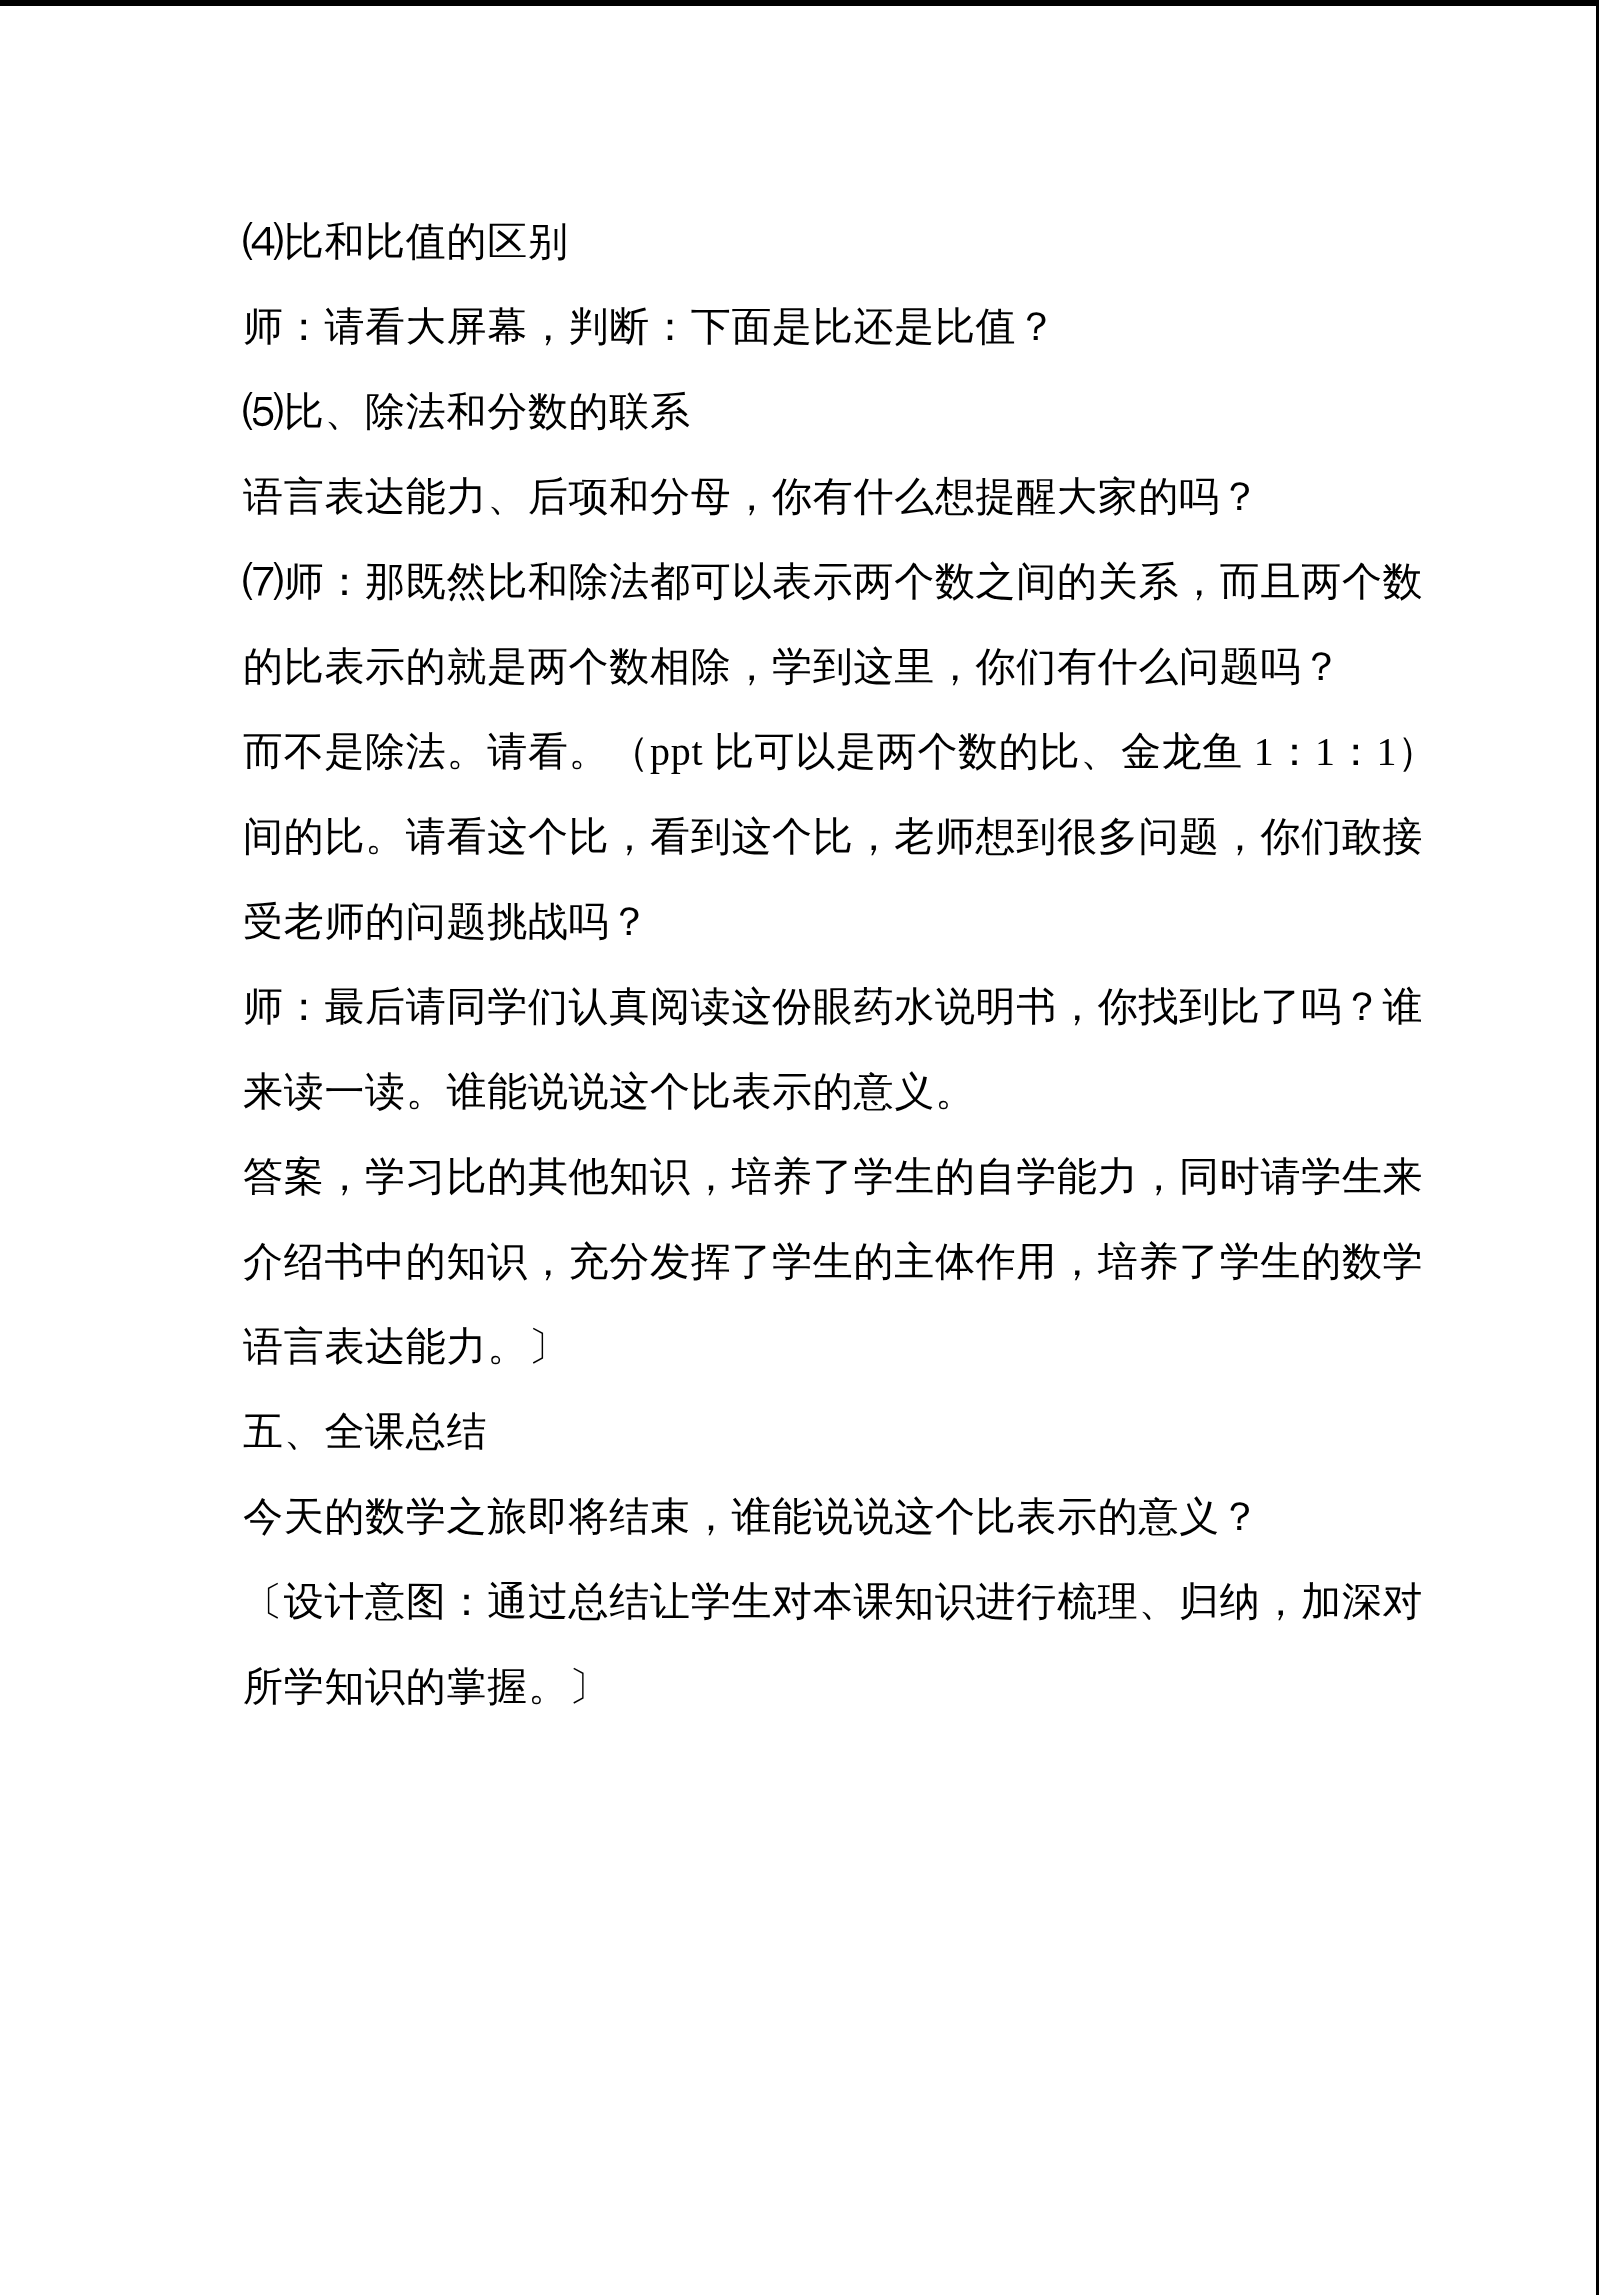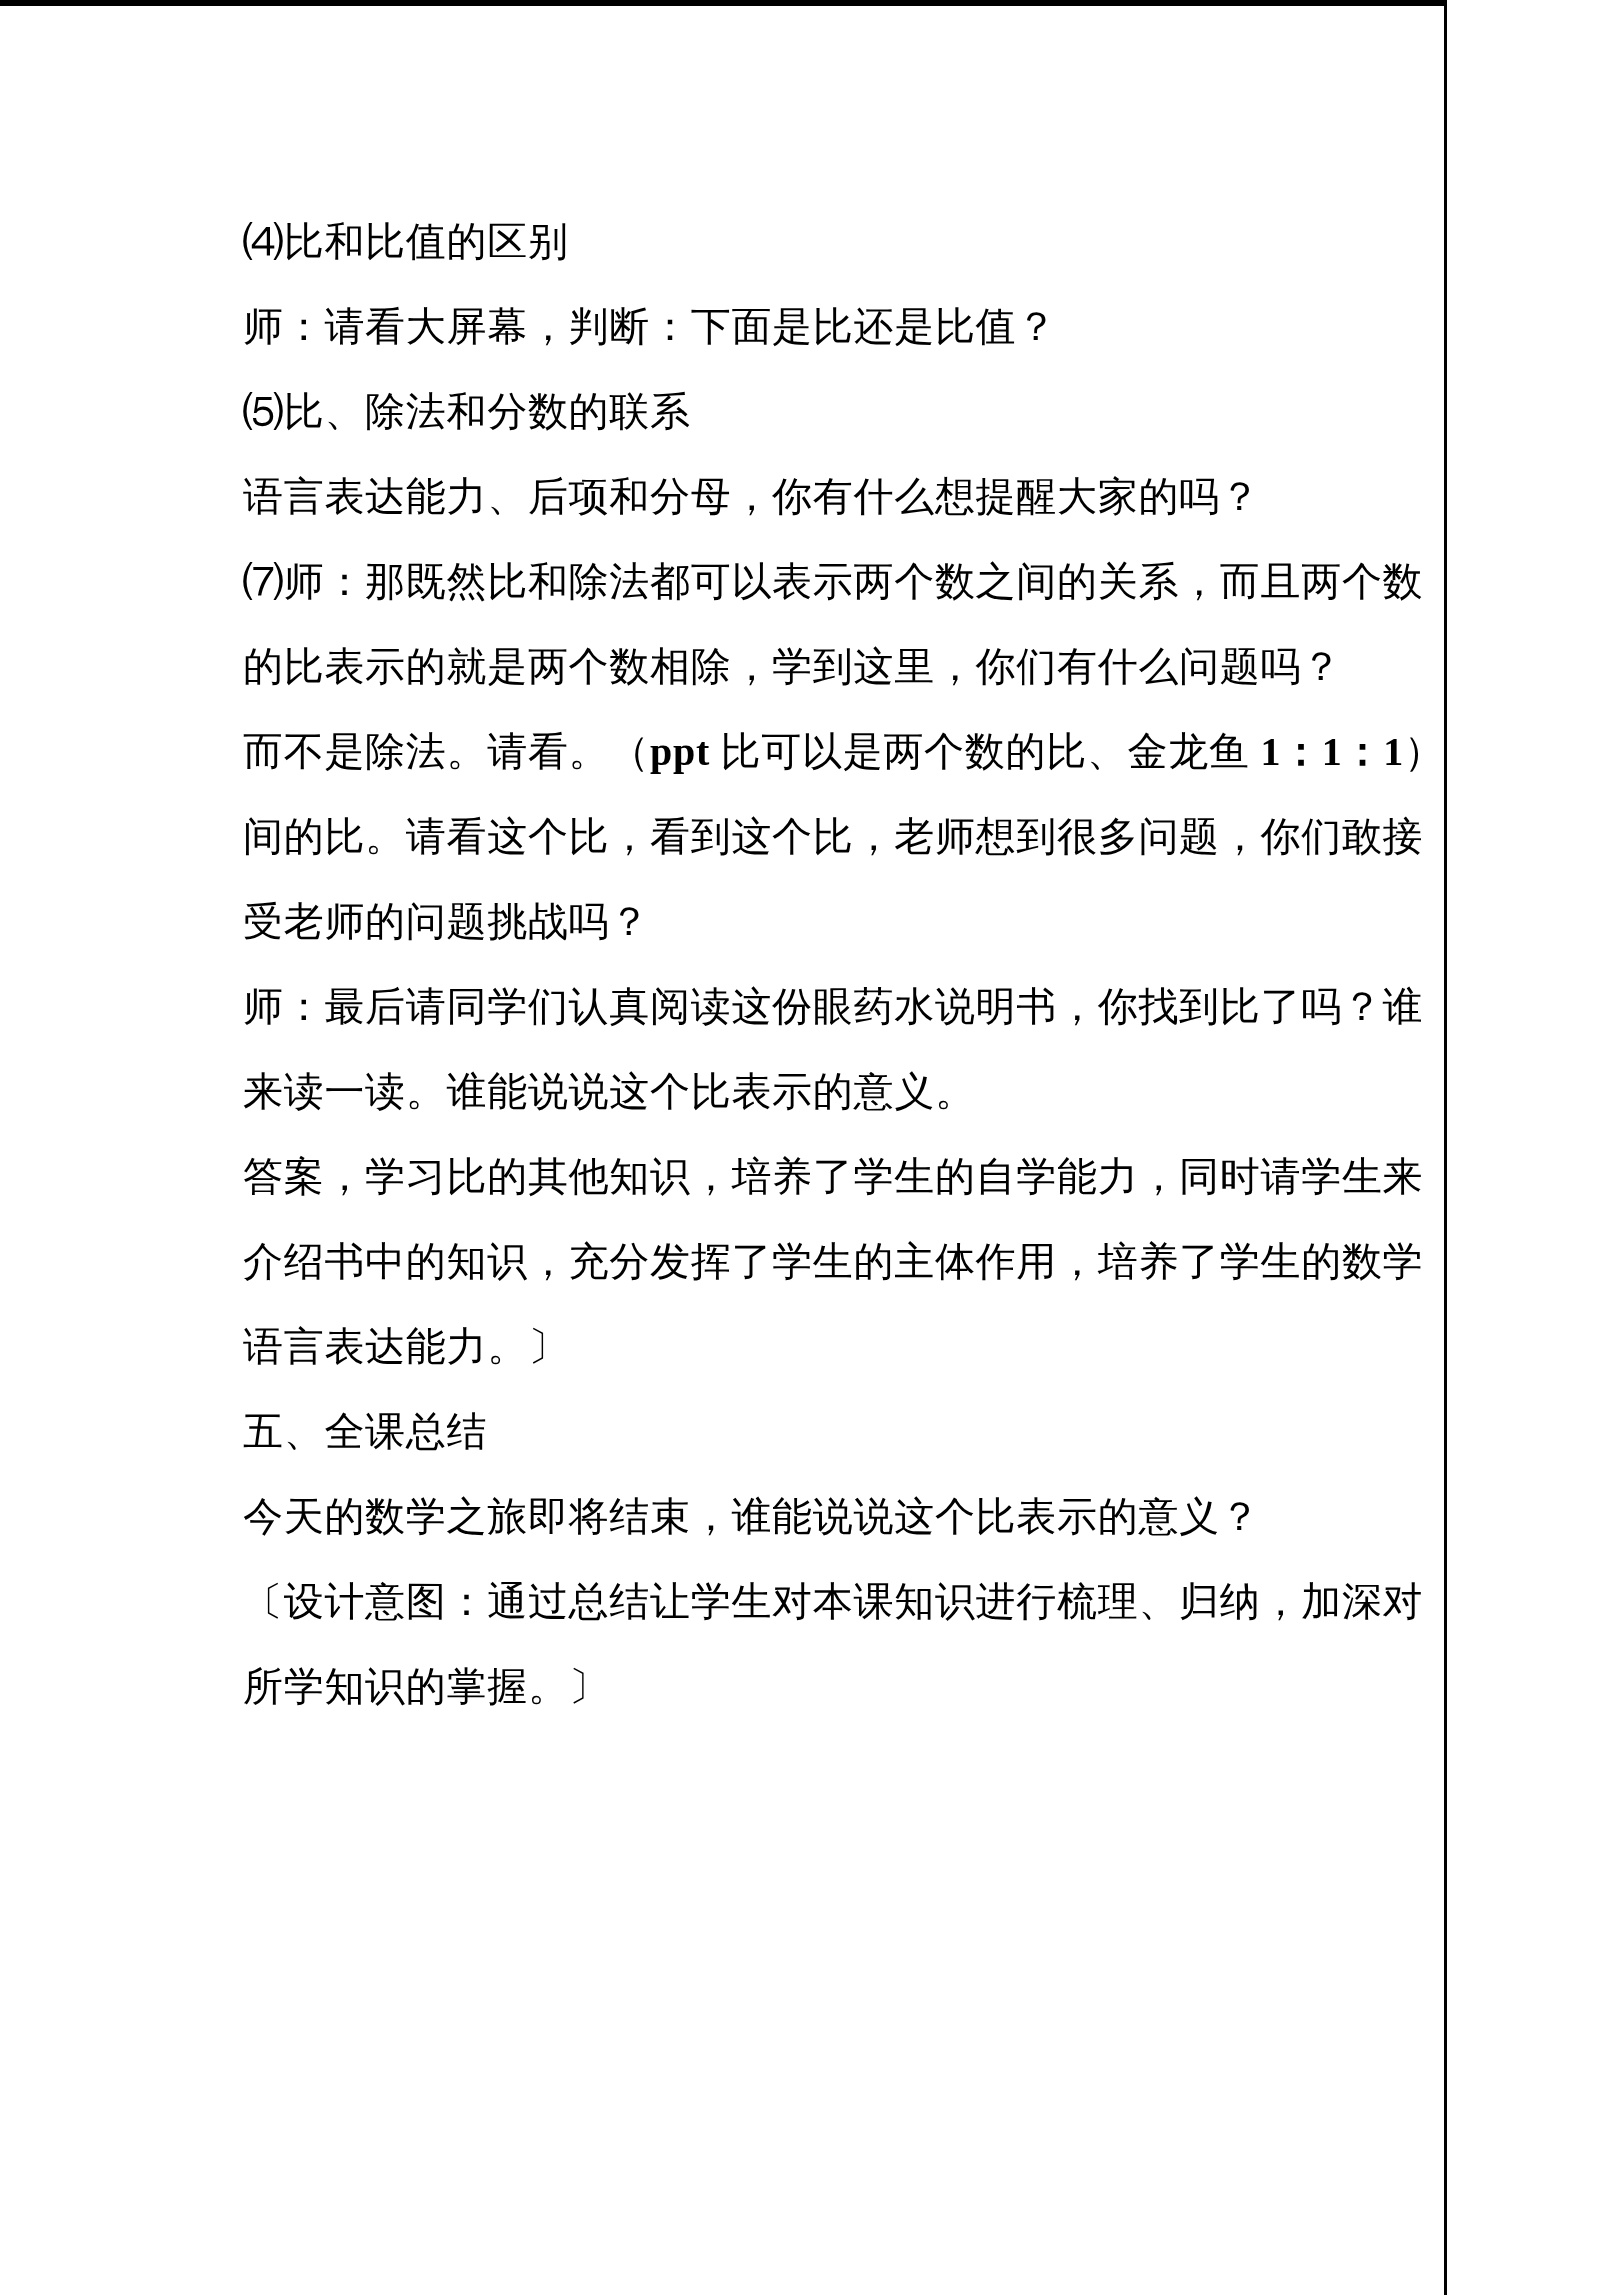--- a/index.html
+++ b/index.html
@@ -2,21 +2,21 @@
 <html style="font-size:11px"><head>
 <meta charset="utf-8">
 <style>
   html, body {
     margin: 0;
     padding: 0;
     background: #ffffff;
   }
   .page {
     position: relative;
-    width: 1447px;
+    width: 1599px;
     height: 2295px;
     background: #ffffff;
     overflow: hidden;
     font-family: "Liberation Serif", "DejaVu Serif", serif;
   }
   .border-top {
     position: absolute;
     top: 0;
     left: 0;
     width: 100%;
@@ -40,21 +40,21 @@
   .line {
     font-size: 40px;
     line-height: 85px;
     height: 85px;
     white-space: pre;
     color: #000000;
     letter-spacing: 0.7px;
   }
   .bold-latin {
     font-family: "Liberation Serif", "DejaVu Serif", serif;
-    font-weight: bold;
+    font-weight: normal;
   }
 </style>
 </head>
 <body>
 
 <div class="page">
   <div class="border-top"></div>
   <div class="border-right"></div>
   <div class="content">
       <div class="line"><span>⑷比和比值的区别</span></div>

